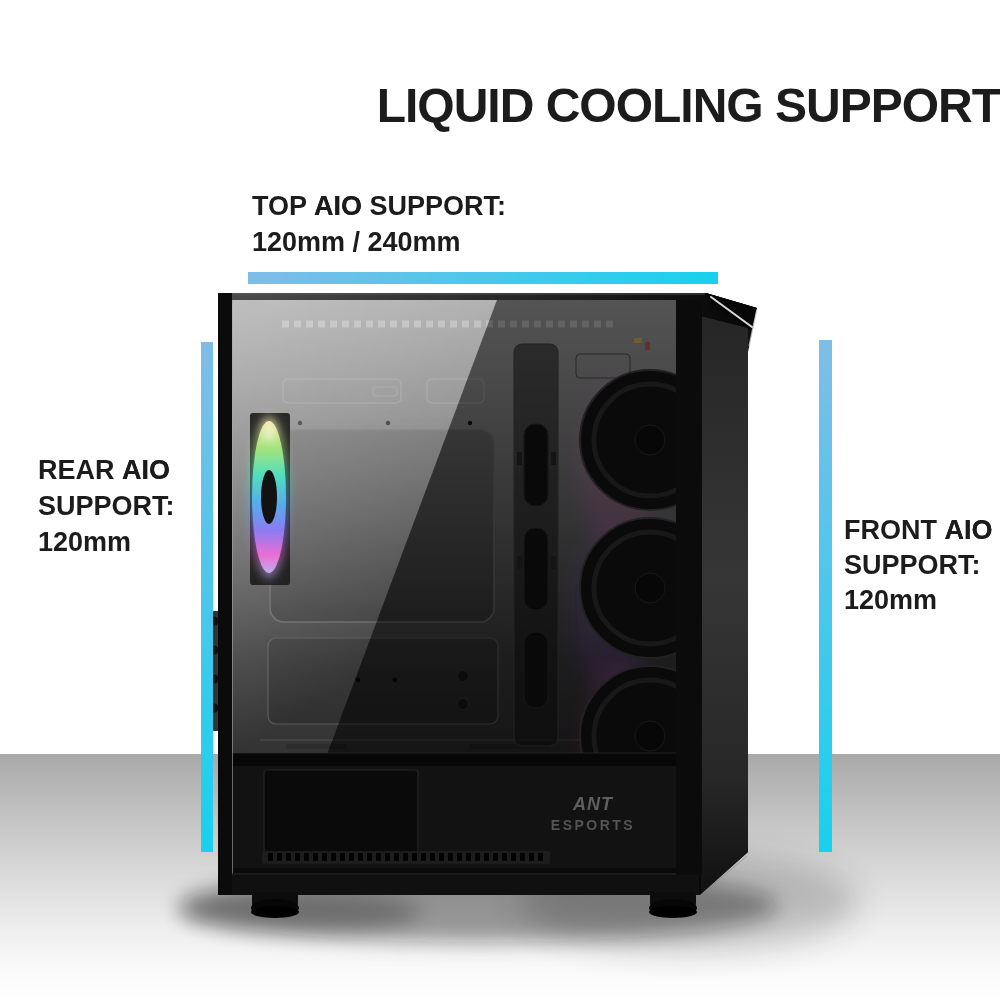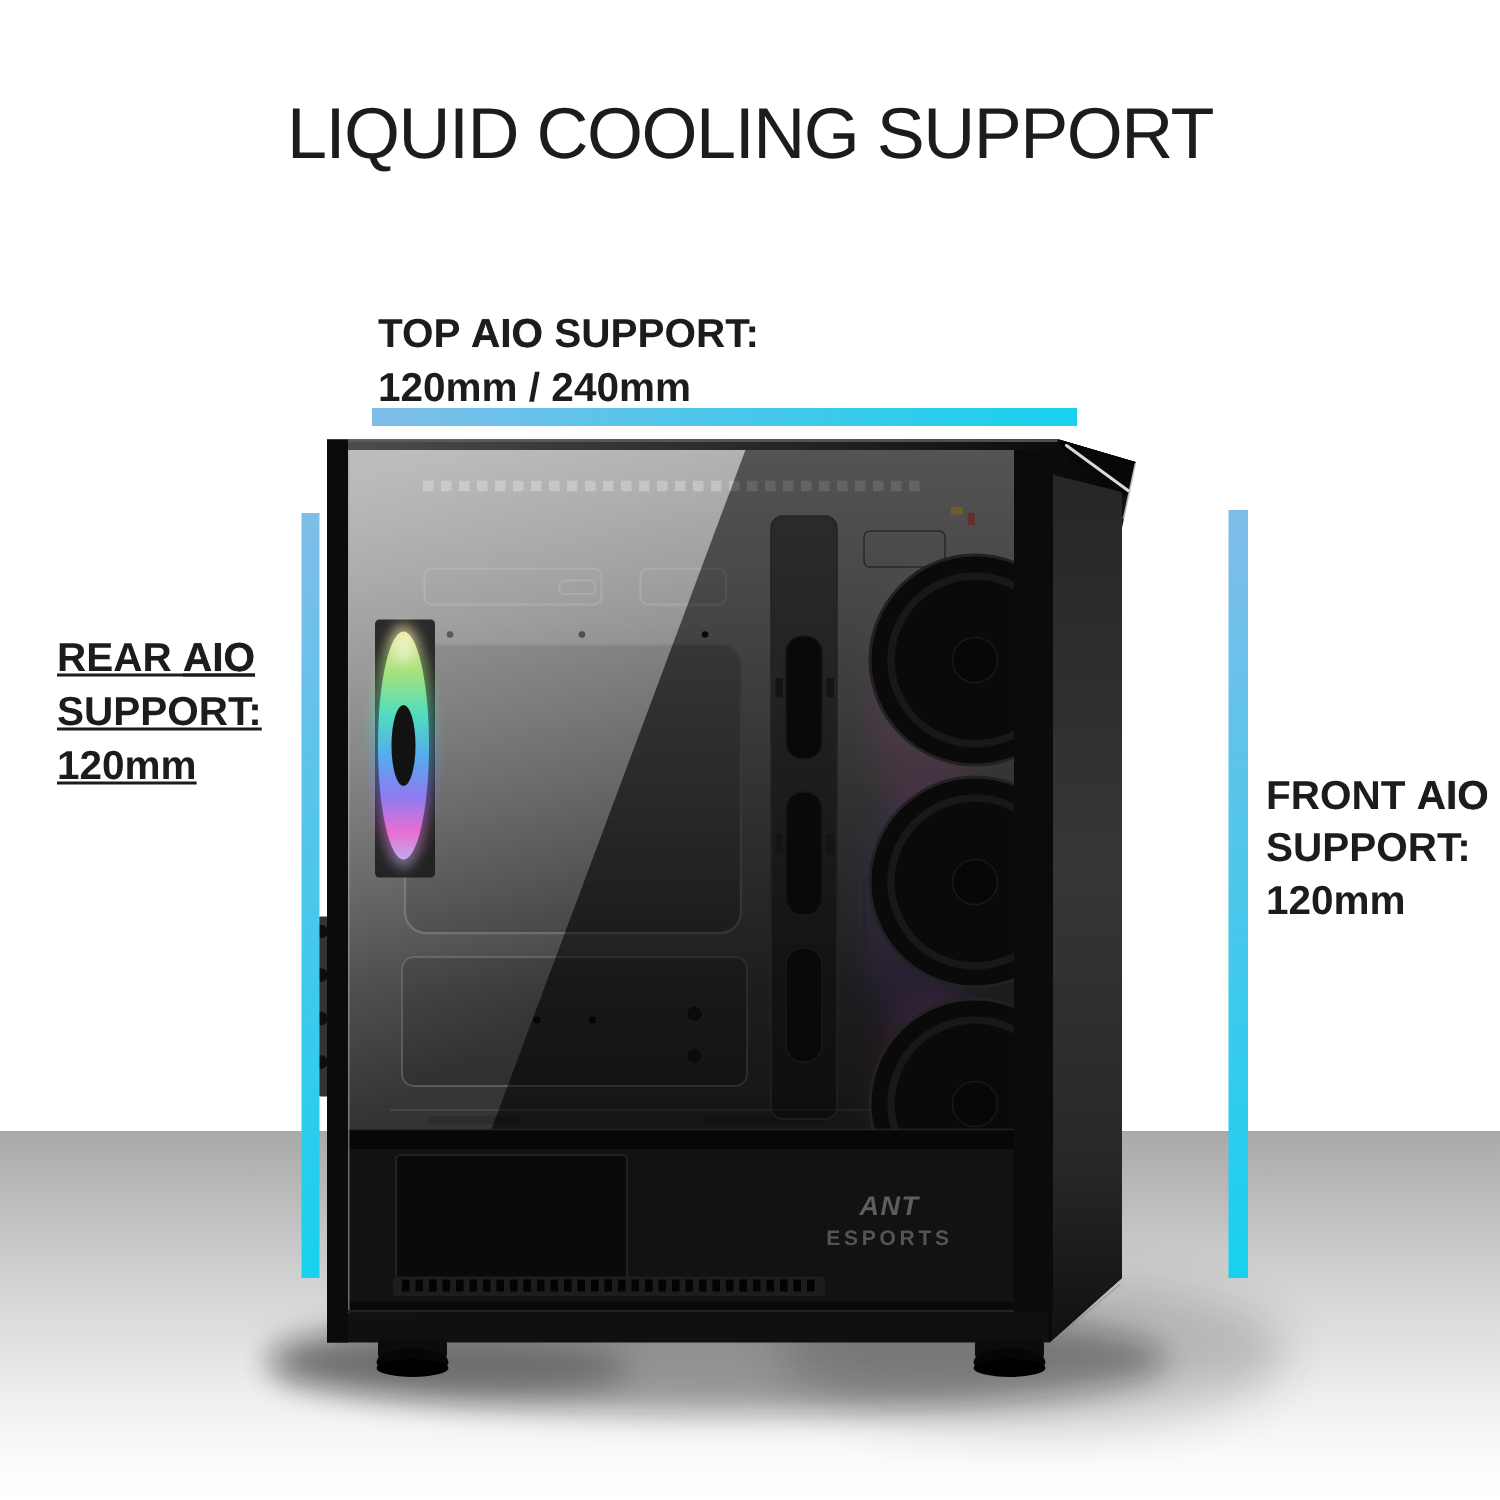--- a/index.html
+++ b/index.html
@@ -3,27 +3,27 @@
 <meta charset="utf-8">
 <style>
   html,body{margin:0;padding:0;}
   body{width:1000px;height:1000px;position:relative;overflow:hidden;
        background:#ffffff;font-family:"Liberation Sans",sans-serif;}
   .abs{position:absolute;}
   
   #floor{left:0;top:754px;width:1000px;height:246px;
          background:linear-gradient(180deg,#a9a9a9 0%,#b9b9b9 16%,#d3d3d3 42%,#ededed 70%,#fbfbfb 90%,#ffffff 100%);}
   
-  #title{left:0;top:62px;width:1000px;text-align:center;
-         font-size:48px;font-weight:400;letter-spacing:-1px;color:var(--text,#1c1c1c);}
+  #title{left:0;top:78px;width:1000px;text-align:right;
+         font-size:48px;font-weight:700;letter-spacing:-1px;color:var(--text,#1c1c1c);}
   
   .label{color:var(--text,#1c1c1c);font-weight:700;font-size:27px;line-height:36px;}
   .label .emph{font-weight:800;text-shadow:0 0 .5px currentColor;}
-  #top-label{left:252px;top:204px;}
-  #rear-label{left:38px;top:420px;line-height:36px;text-decoration:underline;}
+  #top-label{left:252px;top:188px;}
+  #rear-label{left:38px;top:452px;line-height:36px;}
   #front-label{left:844px;top:477px;line-height:35px;margin-top:36px;}
   
   .bar{background:linear-gradient(180deg,var(--accent-blue,#7fbde8) 0%,var(--accent-cyan,#17d1ee) 100%);}
   #top-bar{left:248px;top:272px;width:470px;height:12px;
            background:linear-gradient(90deg,var(--accent-blue,#7fbde8) 0%,var(--accent-cyan,#17d1ee) 100%);}
   #left-bar{left:201px;top:342px;width:12px;height:510px;}
   #right-bar{left:819px;top:340px;width:13px;height:512px;}
   #case-art{left:0;top:0;width:1000px;height:1000px;}
 </style>
 </head>

